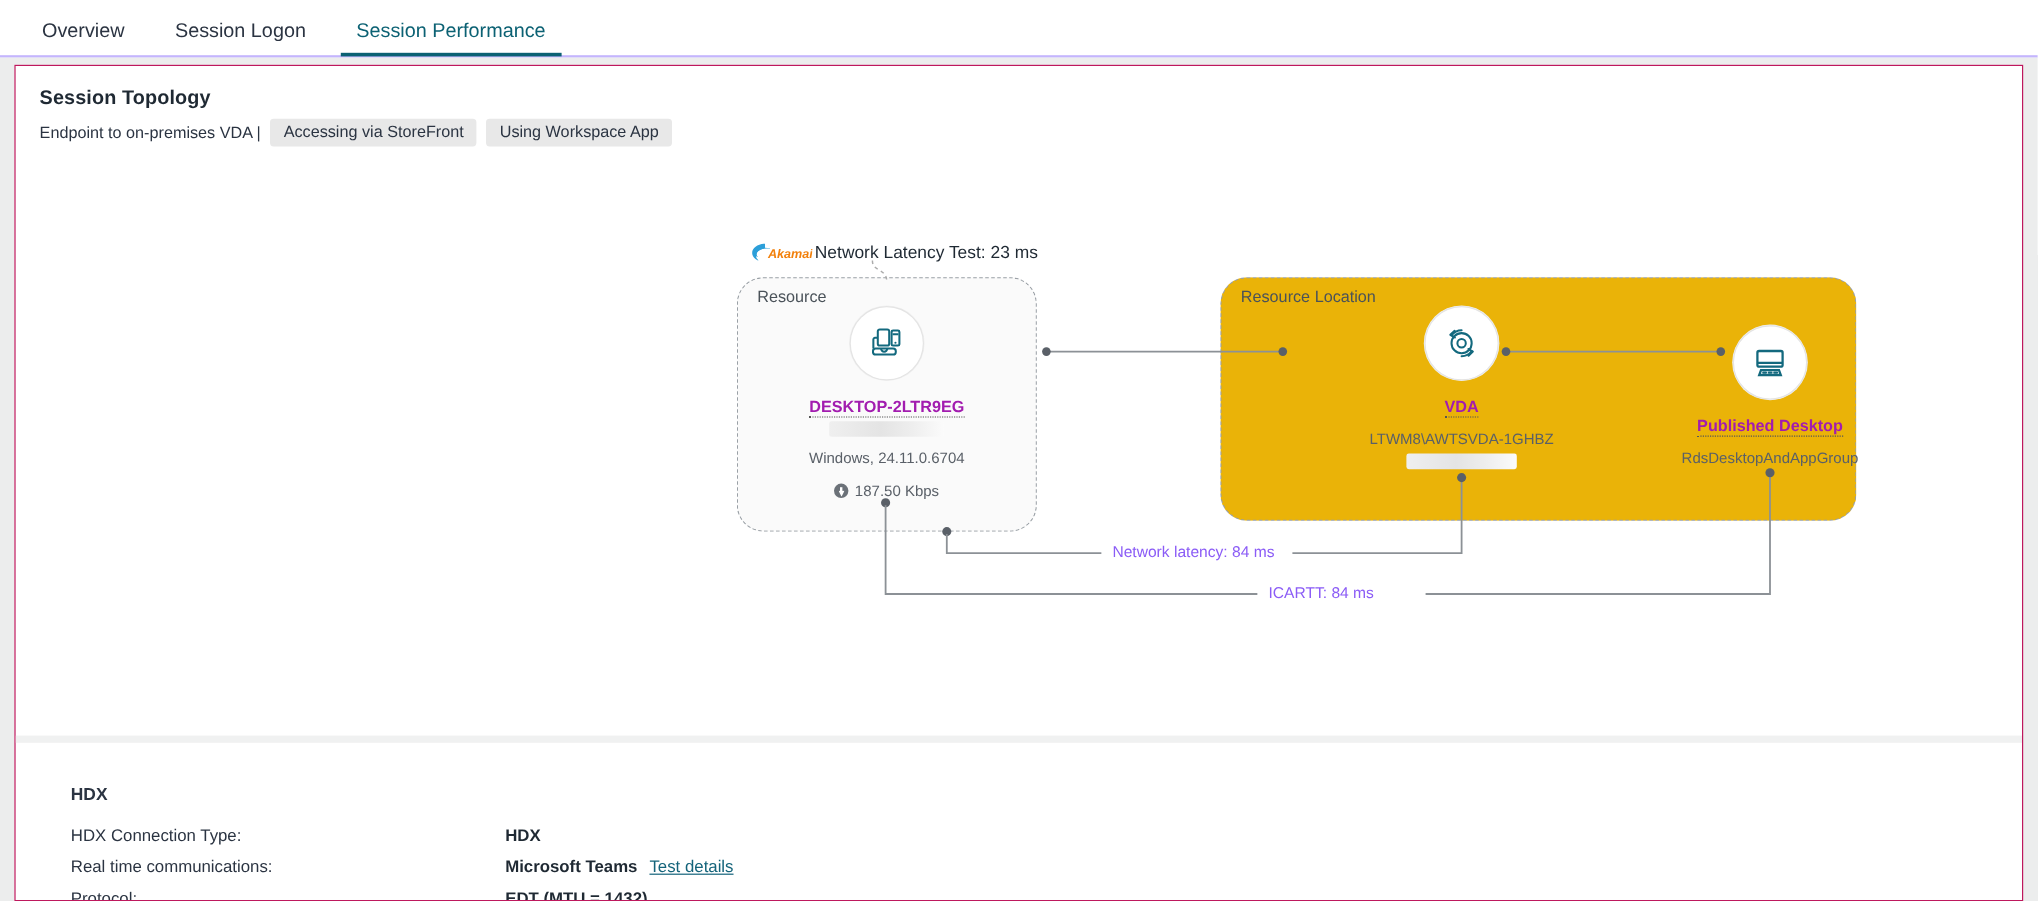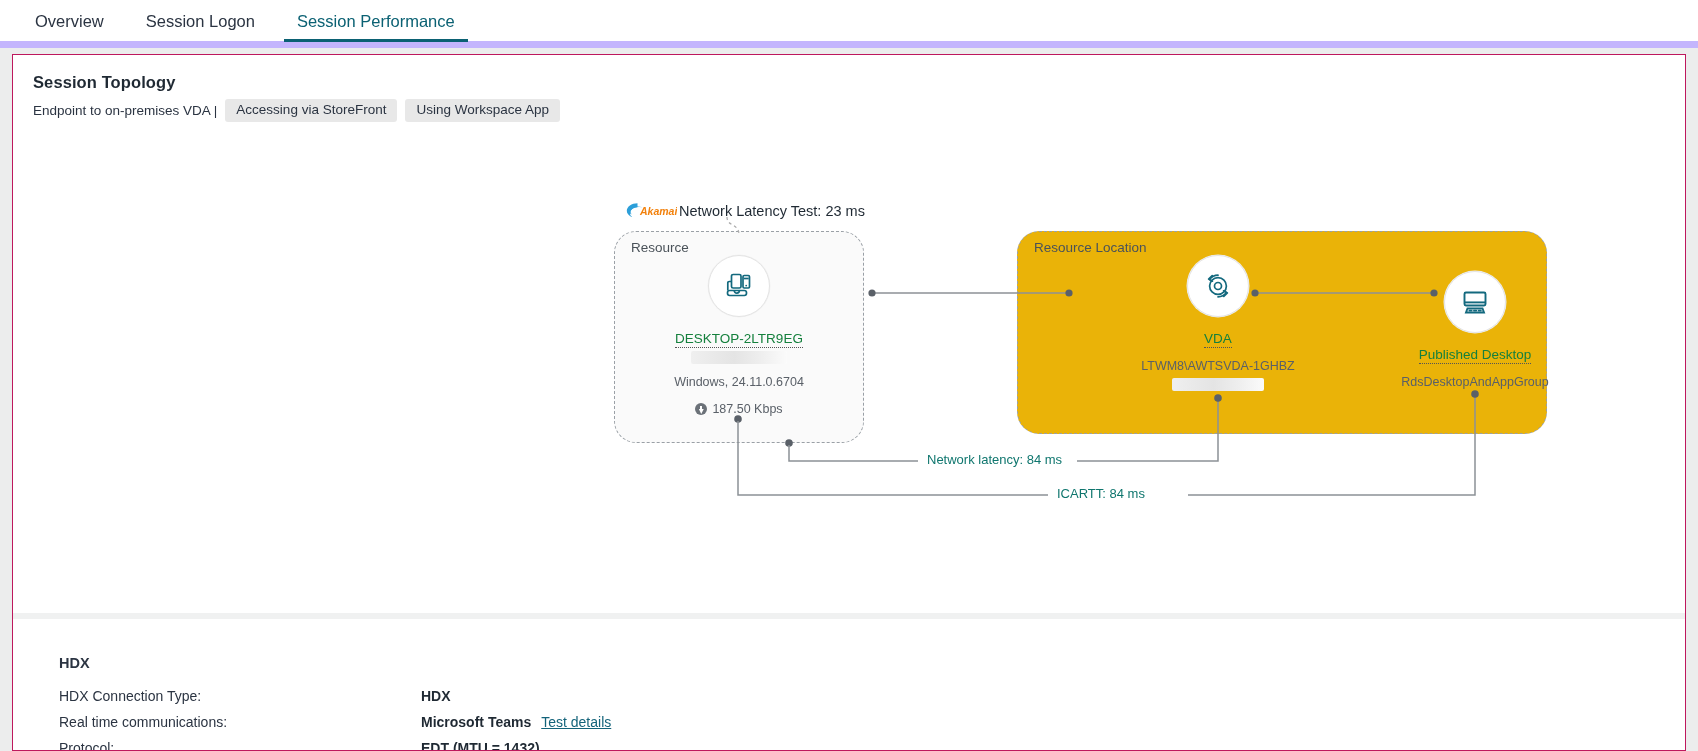--- a/index.html
+++ b/index.html
@@ -10,21 +10,21 @@
     font-family: "Liberation Sans", sans-serif;
     color: #1f2933;
     overflow: hidden;
   }
 
   
   .tabbar {
     position: absolute; top: 0; left: 0;
     width: 1698px; height: 48px;
     background: #ffffff;
-    border-bottom: 7px solid #c4b5fd;
+    border-bottom: 2px solid #c4b5fd;
     display: flex; align-items: flex-end;
     padding-left: 22px;
   }
   .tab {
     position: relative;
     font-size: 16.5px;
     color: #2b3442;
     padding: 0 13px 12px 13px;
     margin-right: 16px;
     cursor: pointer;
@@ -103,21 +103,21 @@
   .node-circle {
     width: 62px; height: 62px; border-radius: 50%;
     background: #ffffff;
     border: 1px solid #e4e4e4;
     margin: 0 auto;
     display: flex; align-items: center; justify-content: center;
     box-shadow: 0 0 0 0.5px #f1f1f1;
   }
   .node-name {
     margin-top: 14px;
-    font-size: 13.5px; font-weight: normal; color: #15803d;
+    font-size: 13.5px; font-weight: bold; color: #a21caf;
     border-bottom: 1px dotted #555;
     display: inline-block;
     padding-bottom: 1px;
     cursor: pointer;
   }
   .node-meta { margin-top: 9px; font-size: 12.5px; color: #5a6068; line-height: 1.45; }
   .redact {
     display: block;
     margin: 3px auto 0 auto;
     height: 13px; border-radius: 2px;
@@ -136,21 +136,21 @@
   .dl-icon::after {
     content: ""; position: absolute; left: 3.2px; top: 5.4px;
     width: 5.4px; height: 5.4px; background: #fff;
     clip-path: polygon(0 0, 100% 0, 50% 100%);
   }
 
   .svg-layer { position: absolute; left: 0; top: 0; width: 1674px; height: 560px; pointer-events: none; }
 
   .edge-label {
     position: absolute;
-    font-size: 13px; color: #0f766e;
+    font-size: 13px; color: #8b5cf6;
     background: #ffffff;
     padding: 0 9px;
     white-space: nowrap;
   }
 
   
   .hdx-sep { position: absolute; left: 0; top: 558px; width: 1674px; height: 6px; background: #f0f1f1; }
   .hdx { position: absolute; left: 46px; top: 600px; }
   .hdx-title { font-size: 14.5px; font-weight: bold; color: #2b3442; margin-bottom: 17px; }
   .hdx-row { display: flex; align-items: center; margin-bottom: 10px; }

